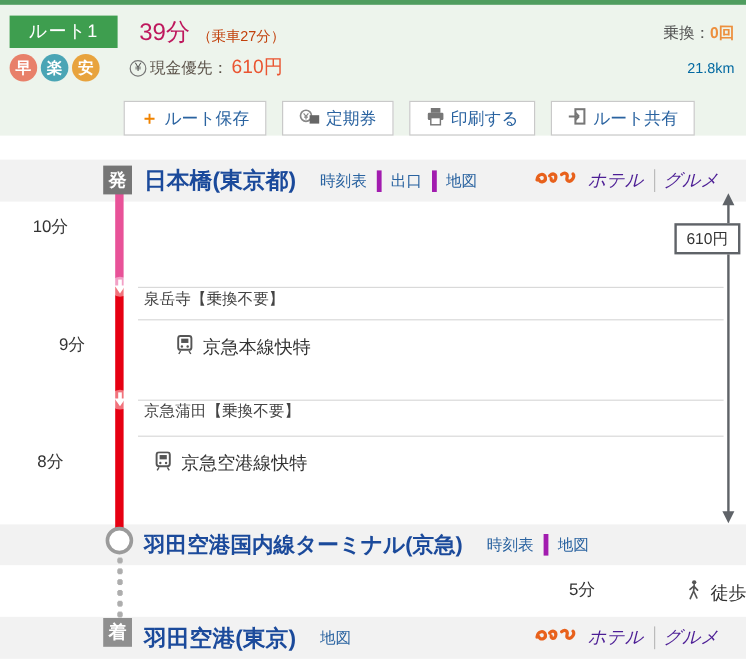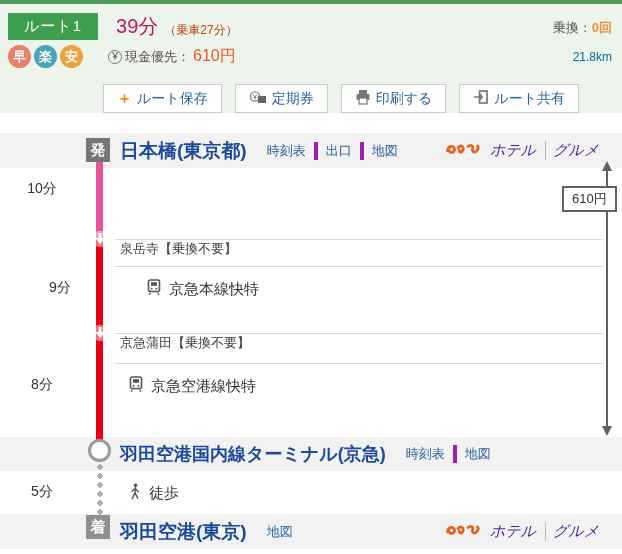--- a/index.html
+++ b/index.html
@@ -32,21 +32,21 @@
   .station-name { font-size:19px; font-weight:bold; color:#1b4a9b; margin-right:12px; white-space:nowrap; }
   .station-name.mid { font-size:18px; }
   .links { display:flex; align-items:center; }
   .links a { font-size:13px; color:#2a63a0; text-decoration:none; padding:0 8px; white-space:nowrap; }
   .links a + a { border-left:4px solid #a21caf; }
   .promo { margin-left:auto; margin-right:16px; display:flex; align-items:center; gap:2px; }
   .promo a { font-size:15px; color:#4c1d95; text-decoration:none; padding:0 7px; white-space:nowrap;font-style:italic; }
   .promo a + a { border-left:1px solid #bbb; }
 
   .segment-row { display:flex; align-items:flex-start; padding-top:12px; }
-  .seg1 { height:71px; } .seg2 { height:66px;padding-left:18px; } .seg3 { height:73px; } .segw { height:43px; }
+  .seg1 { height:71px; } .seg2 { height:66px;padding-left:18px; } .seg3 { height:73px; } .segw { height:43px;justify-content:flex-end; }
   .time-cell { width:84px; text-align:center; font-size:14px; color:#333; }
   .line-info { margin-left:44px; display:flex; align-items:center; gap:7px; font-size:15px; color:#333; }
 
   .transfer-row { margin-left:115px; margin-right:19px; border-top:1px solid #d9d9d9; border-bottom:1px solid #d9d9d9; font-size:13px; color:#444; display:flex; padding-left:5px; }
   .tr1 { height:28px; } .tr2 { height:31px; }
 
   
   .ov { position:absolute; }
   .dep-badge { left:86px; top:5px; width:24px; height:24px; background:#767676; color:#fff; font-size:15px; font-weight:bold; display:flex; align-items:center; justify-content:center; z-index:3; }
   .arr-badge { left:86px; top:382px; width:24px; height:24px; background:#8f8f8f; color:#fff; font-size:15px; font-weight:bold; display:flex; align-items:center; justify-content:center; z-index:3; }

